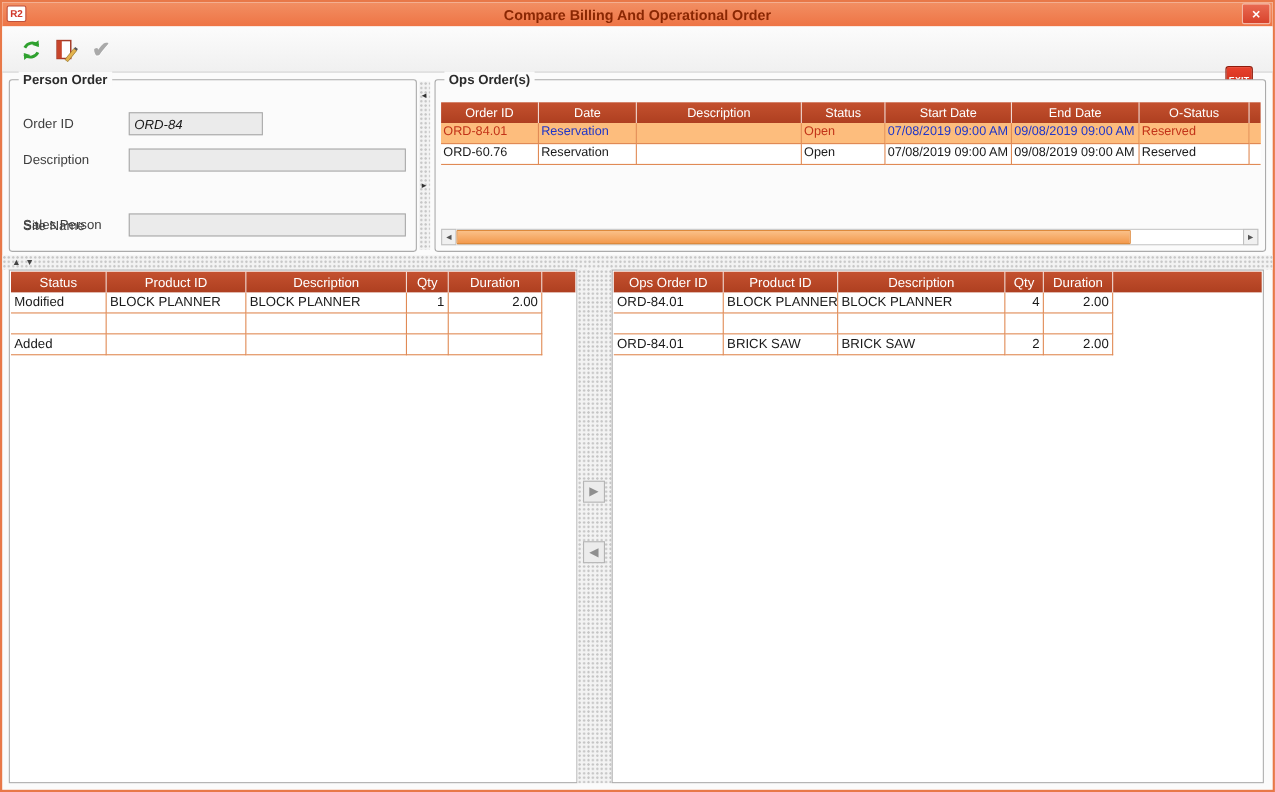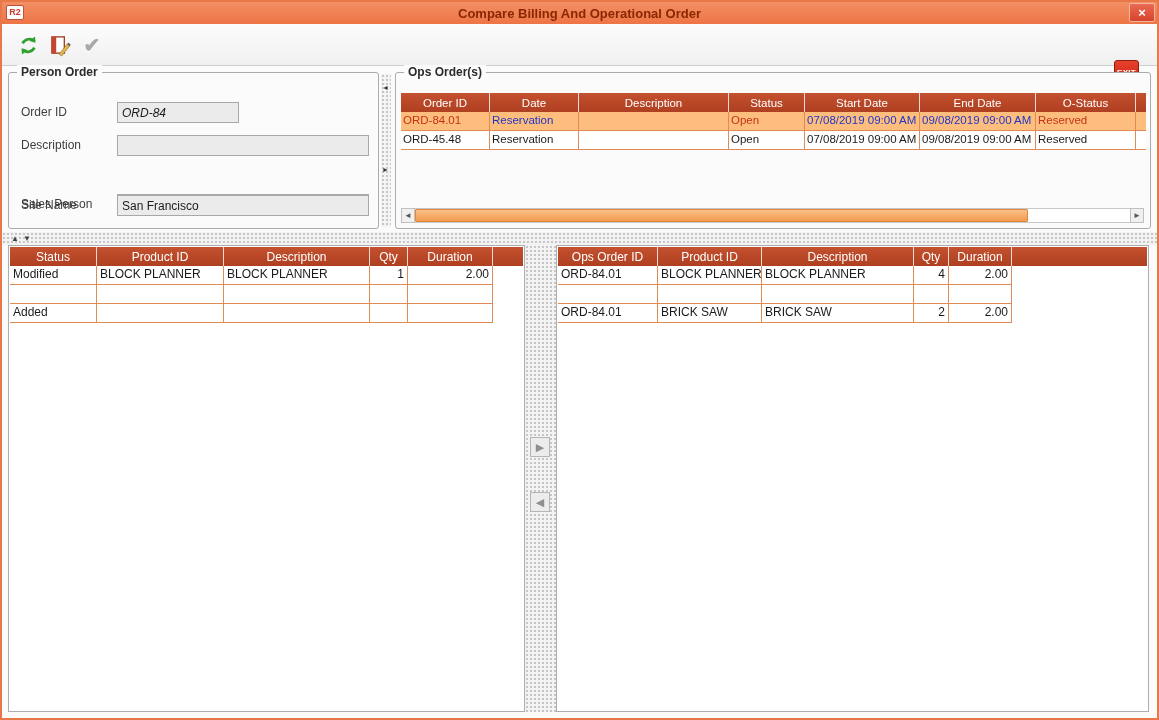--- a/index.html
+++ b/index.html
@@ -149,21 +149,20 @@
     <div class="field" style="top:62px; right:0;">
       <span class="field-label">Description</span>
       <input class="field-input w-long" readonly="" value="" style="">
     </div>
     <div class="field" style="top:92px; right:0;margin-top:29px;">
       <span class="field-label">Sales Person</span>
       <input class="field-input w-long" readonly="" value="" style="">
     </div>
     <div class="field" style="top:122px; right:0;">
       <span class="field-label">Site Name</span>
-      <input class="field-input w-long" readonly="" value="San Francisco" style="">
     </div>
   </div>
 
   <div class="v-splitter stipple">
     <span class="arr" style="top:10px;">◄</span>
     <span class="arr" style="top:92px;">►</span>
   </div>
 
   <div class="groupbox gb-ops">
     <div class="legend">Ops Order(s)</div>
@@ -183,21 +182,21 @@
         <div class="g-cell og-c0 t-red">ORD-84.01</div>
         <div class="g-cell og-c1 t-blue">Reservation</div>
         <div class="g-cell og-c2"></div>
         <div class="g-cell og-c3 t-red">Open</div>
         <div class="g-cell og-c4 t-blue">07/08/2019 09:00 AM</div>
         <div class="g-cell og-c5 t-blue">09/08/2019 09:00 AM</div>
         <div class="g-cell og-c6 t-red">Reserved</div>
         <div class="row-fill bordered"></div>
       </div>
       <div class="g-row">
-        <div class="g-cell og-c0">ORD-45.48</div>
+        <div class="g-cell og-c0">ORD-60.76</div>
         <div class="g-cell og-c1">Reservation</div>
         <div class="g-cell og-c2"></div>
         <div class="g-cell og-c3">Open</div>
         <div class="g-cell og-c4">07/08/2019 09:00 AM</div>
         <div class="g-cell og-c5">09/08/2019 09:00 AM</div>
         <div class="g-cell og-c6">Reserved</div>
         <div class="row-fill bordered"></div>
       </div>
     </div>
 

